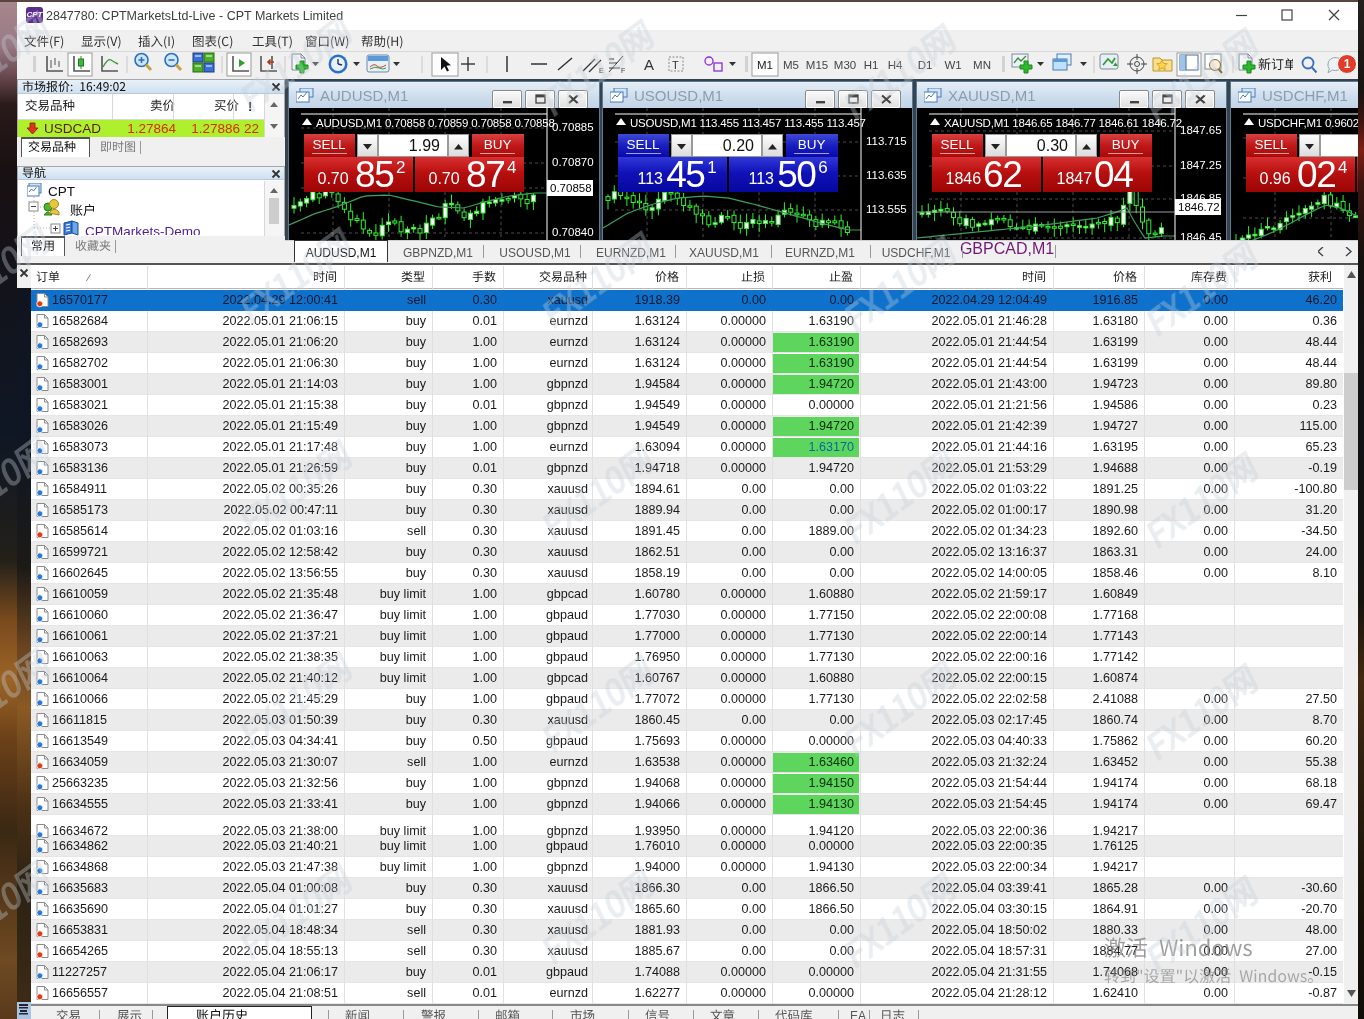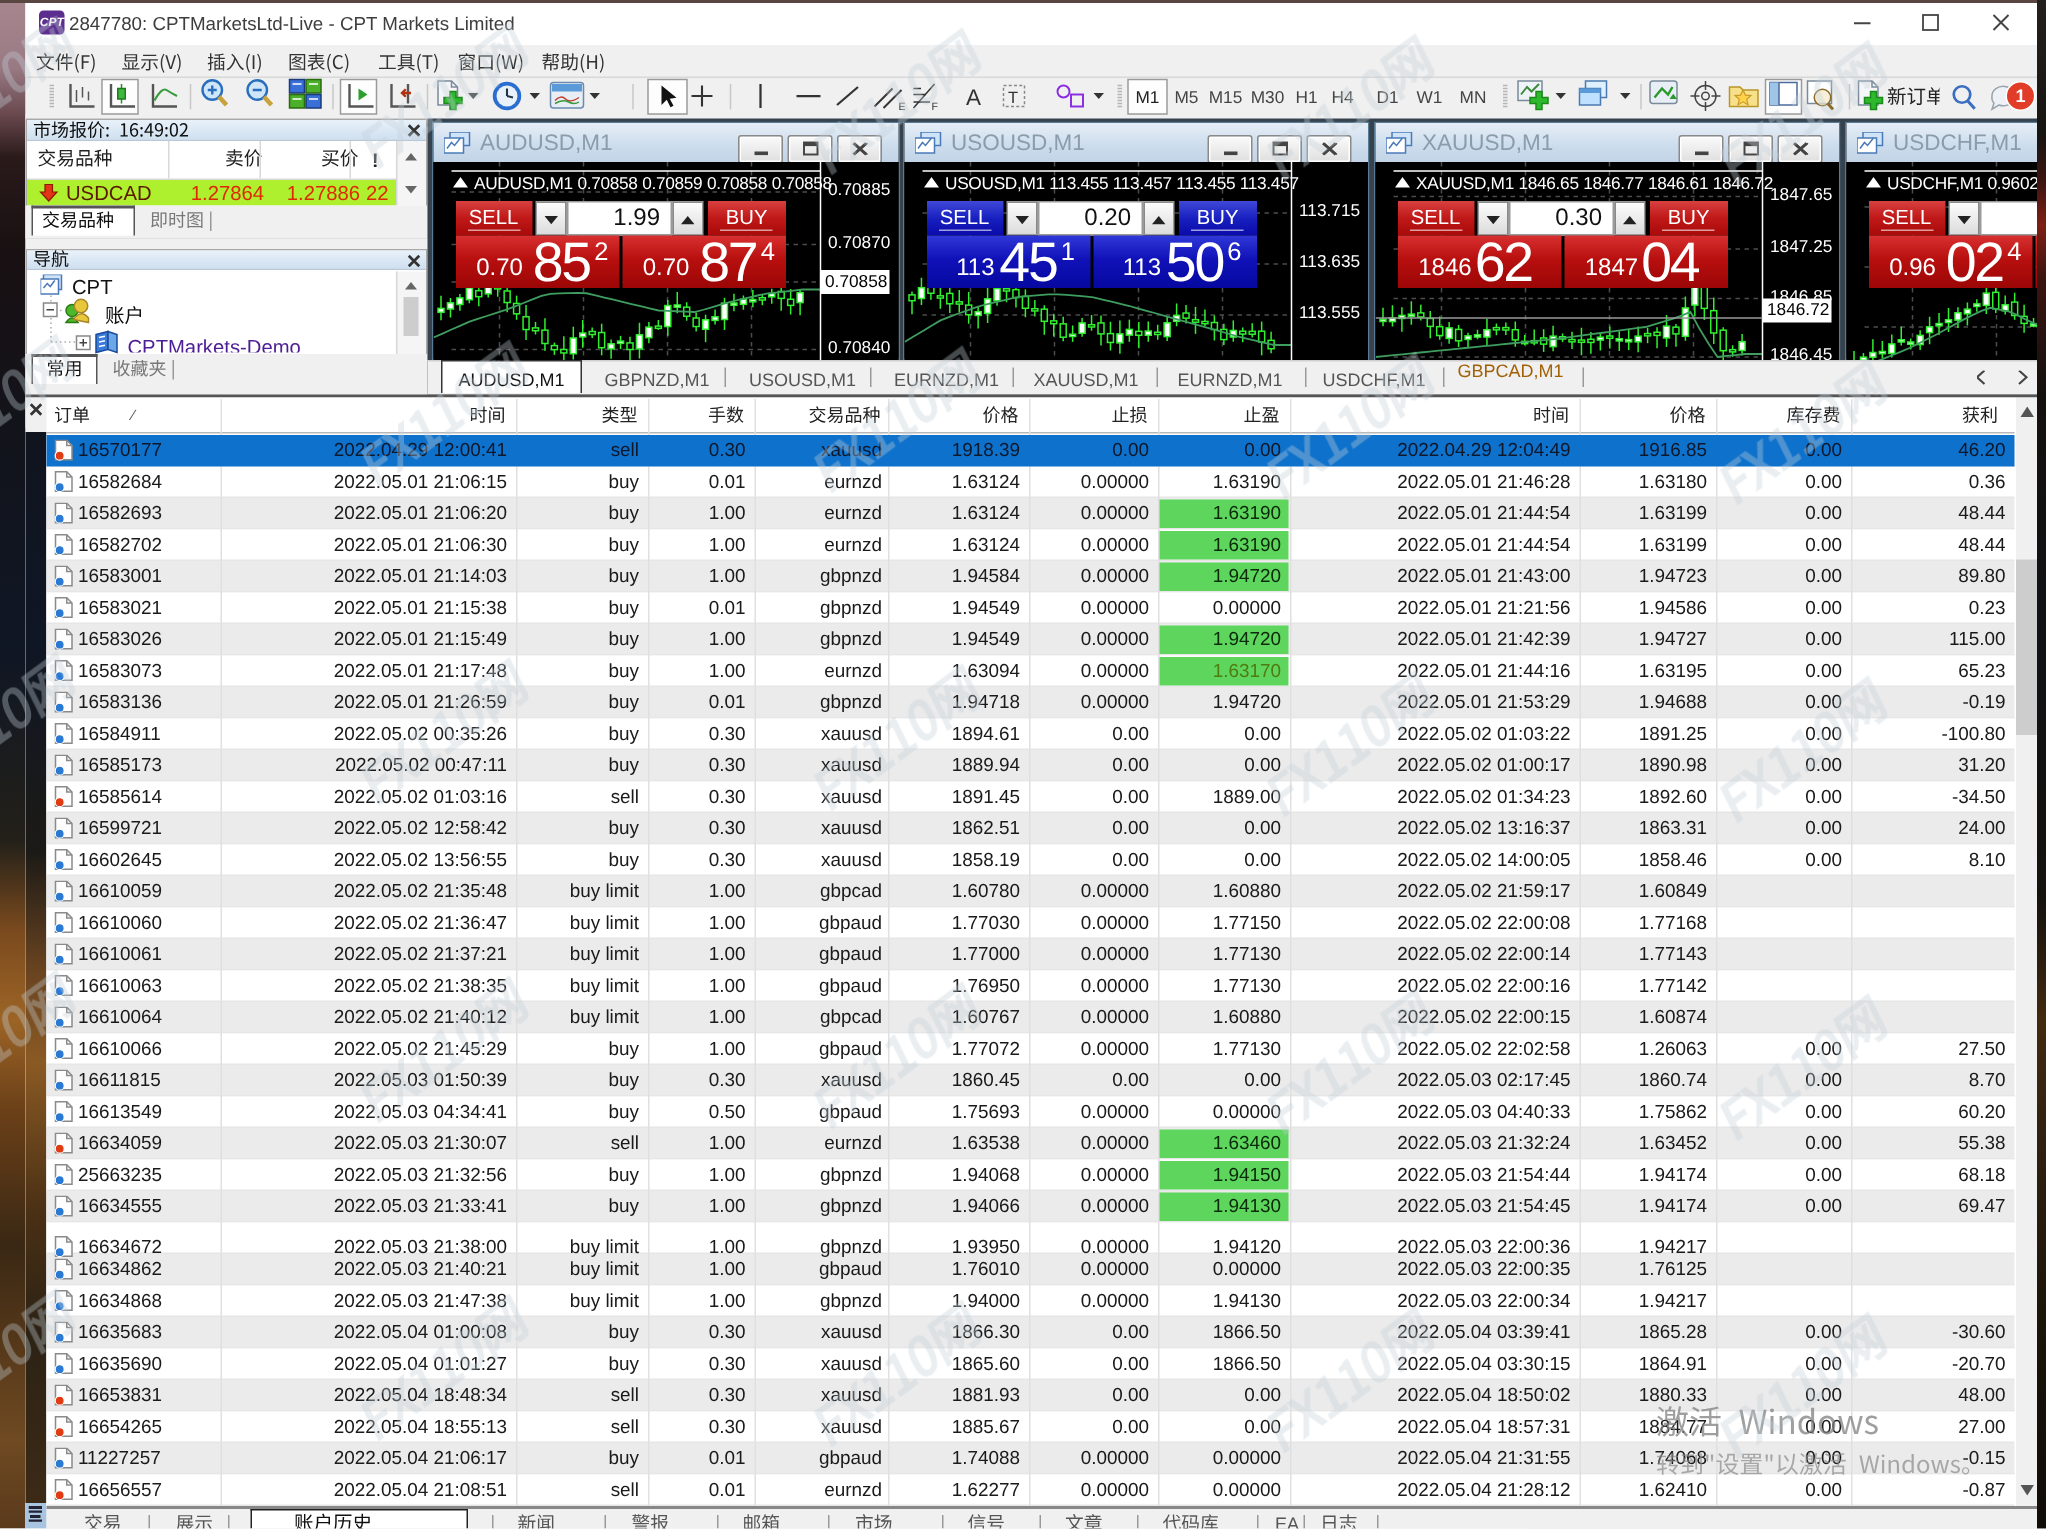--- a/index.html
+++ b/index.html
@@ -1007,21 +1007,21 @@
 <div class="abs" style="left:1356.5px;top:157px;width:109px;height:35px;background:linear-gradient(180deg,#d83030,#b80f0f 45%,#9c0606)"></div>
 <div class="abs" style="left:285px;top:240px;width:1073px;height:23px;background:#f0f0f0;border-top:1px solid #d0d0d0"></div>
 <div class="abs" style="left:294px;top:240px;width:94px;height:22px;background:#fff;border:1px solid #333;border-bottom:none"></div>
 <div style="position:absolute;left:0px;top:246px;font-size:12px;color:#111;font-weight:normal;white-space:nowrap;left:341px;transform:translateX(-50%)">AUDUSD,M1</div>
 <div style="position:absolute;left:0px;top:246px;font-size:12px;color:#555;font-weight:normal;white-space:nowrap;left:438px;transform:translateX(-50%)">GBPNZD,M1</div>
 <div style="position:absolute;left:0px;top:246px;font-size:12px;color:#555;font-weight:normal;white-space:nowrap;left:535px;transform:translateX(-50%)">USOUSD,M1</div>
 <div style="position:absolute;left:0px;top:246px;font-size:12px;color:#555;font-weight:normal;white-space:nowrap;left:631px;transform:translateX(-50%)">EURNZD,M1</div>
 <div style="position:absolute;left:0px;top:246px;font-size:12px;color:#555;font-weight:normal;white-space:nowrap;left:724px;transform:translateX(-50%)">XAUUSD,M1</div>
 <div style="position:absolute;left:0px;top:246px;font-size:12px;color:#555;font-weight:normal;white-space:nowrap;left:820px;transform:translateX(-50%)">EURNZD,M1</div>
 <div style="position:absolute;left:0px;top:246px;font-size:12px;color:#555;font-weight:normal;white-space:nowrap;left:916px;transform:translateX(-50%)">USDCHF,M1</div>
-<div style="position:absolute;left:0px;top:240px;font-size:12px;color:#a16207;font-weight:normal;white-space:nowrap;left:1007px;transform:translateX(-50%)">GBPCAD,M1</div>
+<div style="position:absolute;left:0px;top:240px;font-size:16px;color:#701a75;font-weight:normal;white-space:nowrap;left:1007px;transform:translateX(-50%)">GBPCAD,M1</div>
 <div class="abs" style="left:483px;top:245px;width:1px;height:13px;background:#999"></div>
 <div class="abs" style="left:580px;top:245px;width:1px;height:13px;background:#999"></div>
 <div class="abs" style="left:675px;top:245px;width:1px;height:13px;background:#999"></div>
 <div class="abs" style="left:771px;top:245px;width:1px;height:13px;background:#999"></div>
 <div class="abs" style="left:870px;top:245px;width:1px;height:13px;background:#999"></div>
 <div class="abs" style="left:962px;top:245px;width:1px;height:13px;background:#999"></div>
 <div class="abs" style="left:1055px;top:245px;width:1px;height:13px;background:#999"></div>
 <svg class="abs" style="left:1318px;top:247px" width="36" height="10">
 <path d="M5 0 L0 4.5 L5 9" stroke="#444" fill="none" stroke-width="1.4"></path>
     <path d="M28 0 L33 4.5 L28 9" stroke="#444" fill="none" stroke-width="1.4"></path>
@@ -1295,21 +1295,21 @@
     <svg style="position:absolute;left:5px;top:3px" width="13" height="15">
       <use href="#docb"></use>
     </svg>
     <span class="c od">16583073</span>
     <span class="c t1">2022.05.01 21:17:48</span>
     <span class="c ty">buy</span>
     <span class="c lo">1.00</span>
     <span class="c sy">eurnzd</span>
     <span class="c p1">1.63094</span>
     <span class="c sl">0.00000</span>
-    <span class="c tp" style="color:#4d7c0f">1.63170</span>
+    <span class="c tp" style="color:#0369a1">1.63170</span>
     <span class="c t2">2022.05.01 21:44:16</span>
     <span class="c p2">1.63195</span>
     <span class="c st">0.00</span>
     <span class="c pf">65.23</span>
   </div>
 <div class="rr" style="top:458px">
     <svg style="position:absolute;left:5px;top:3px" width="13" height="15">
       <use href="#docb"></use>
     </svg>
     <span class="c od">16583136</span>
@@ -1501,21 +1501,21 @@
     </svg>
     <span class="c od">16610066</span>
     <span class="c t1">2022.05.02 21:45:29</span>
     <span class="c ty">buy</span>
     <span class="c lo">1.00</span>
     <span class="c sy">gbpaud</span>
     <span class="c p1">1.77072</span>
     <span class="c sl">0.00000</span>
     <span class="c tp">1.77130</span>
     <span class="c t2">2022.05.02 22:02:58</span>
-    <span class="c p2">1.26063</span>
+    <span class="c p2">2.41088</span>
     <span class="c st">0.00</span>
     <span class="c pf">27.50</span>
   </div>
 <div class="rr" style="top:710px">
     <svg style="position:absolute;left:5px;top:3px" width="13" height="15">
       <use href="#docb"></use>
     </svg>
     <span class="c od">16611815</span>
     <span class="c t1">2022.05.03 01:50:39</span>
     <span class="c ty">buy</span>

